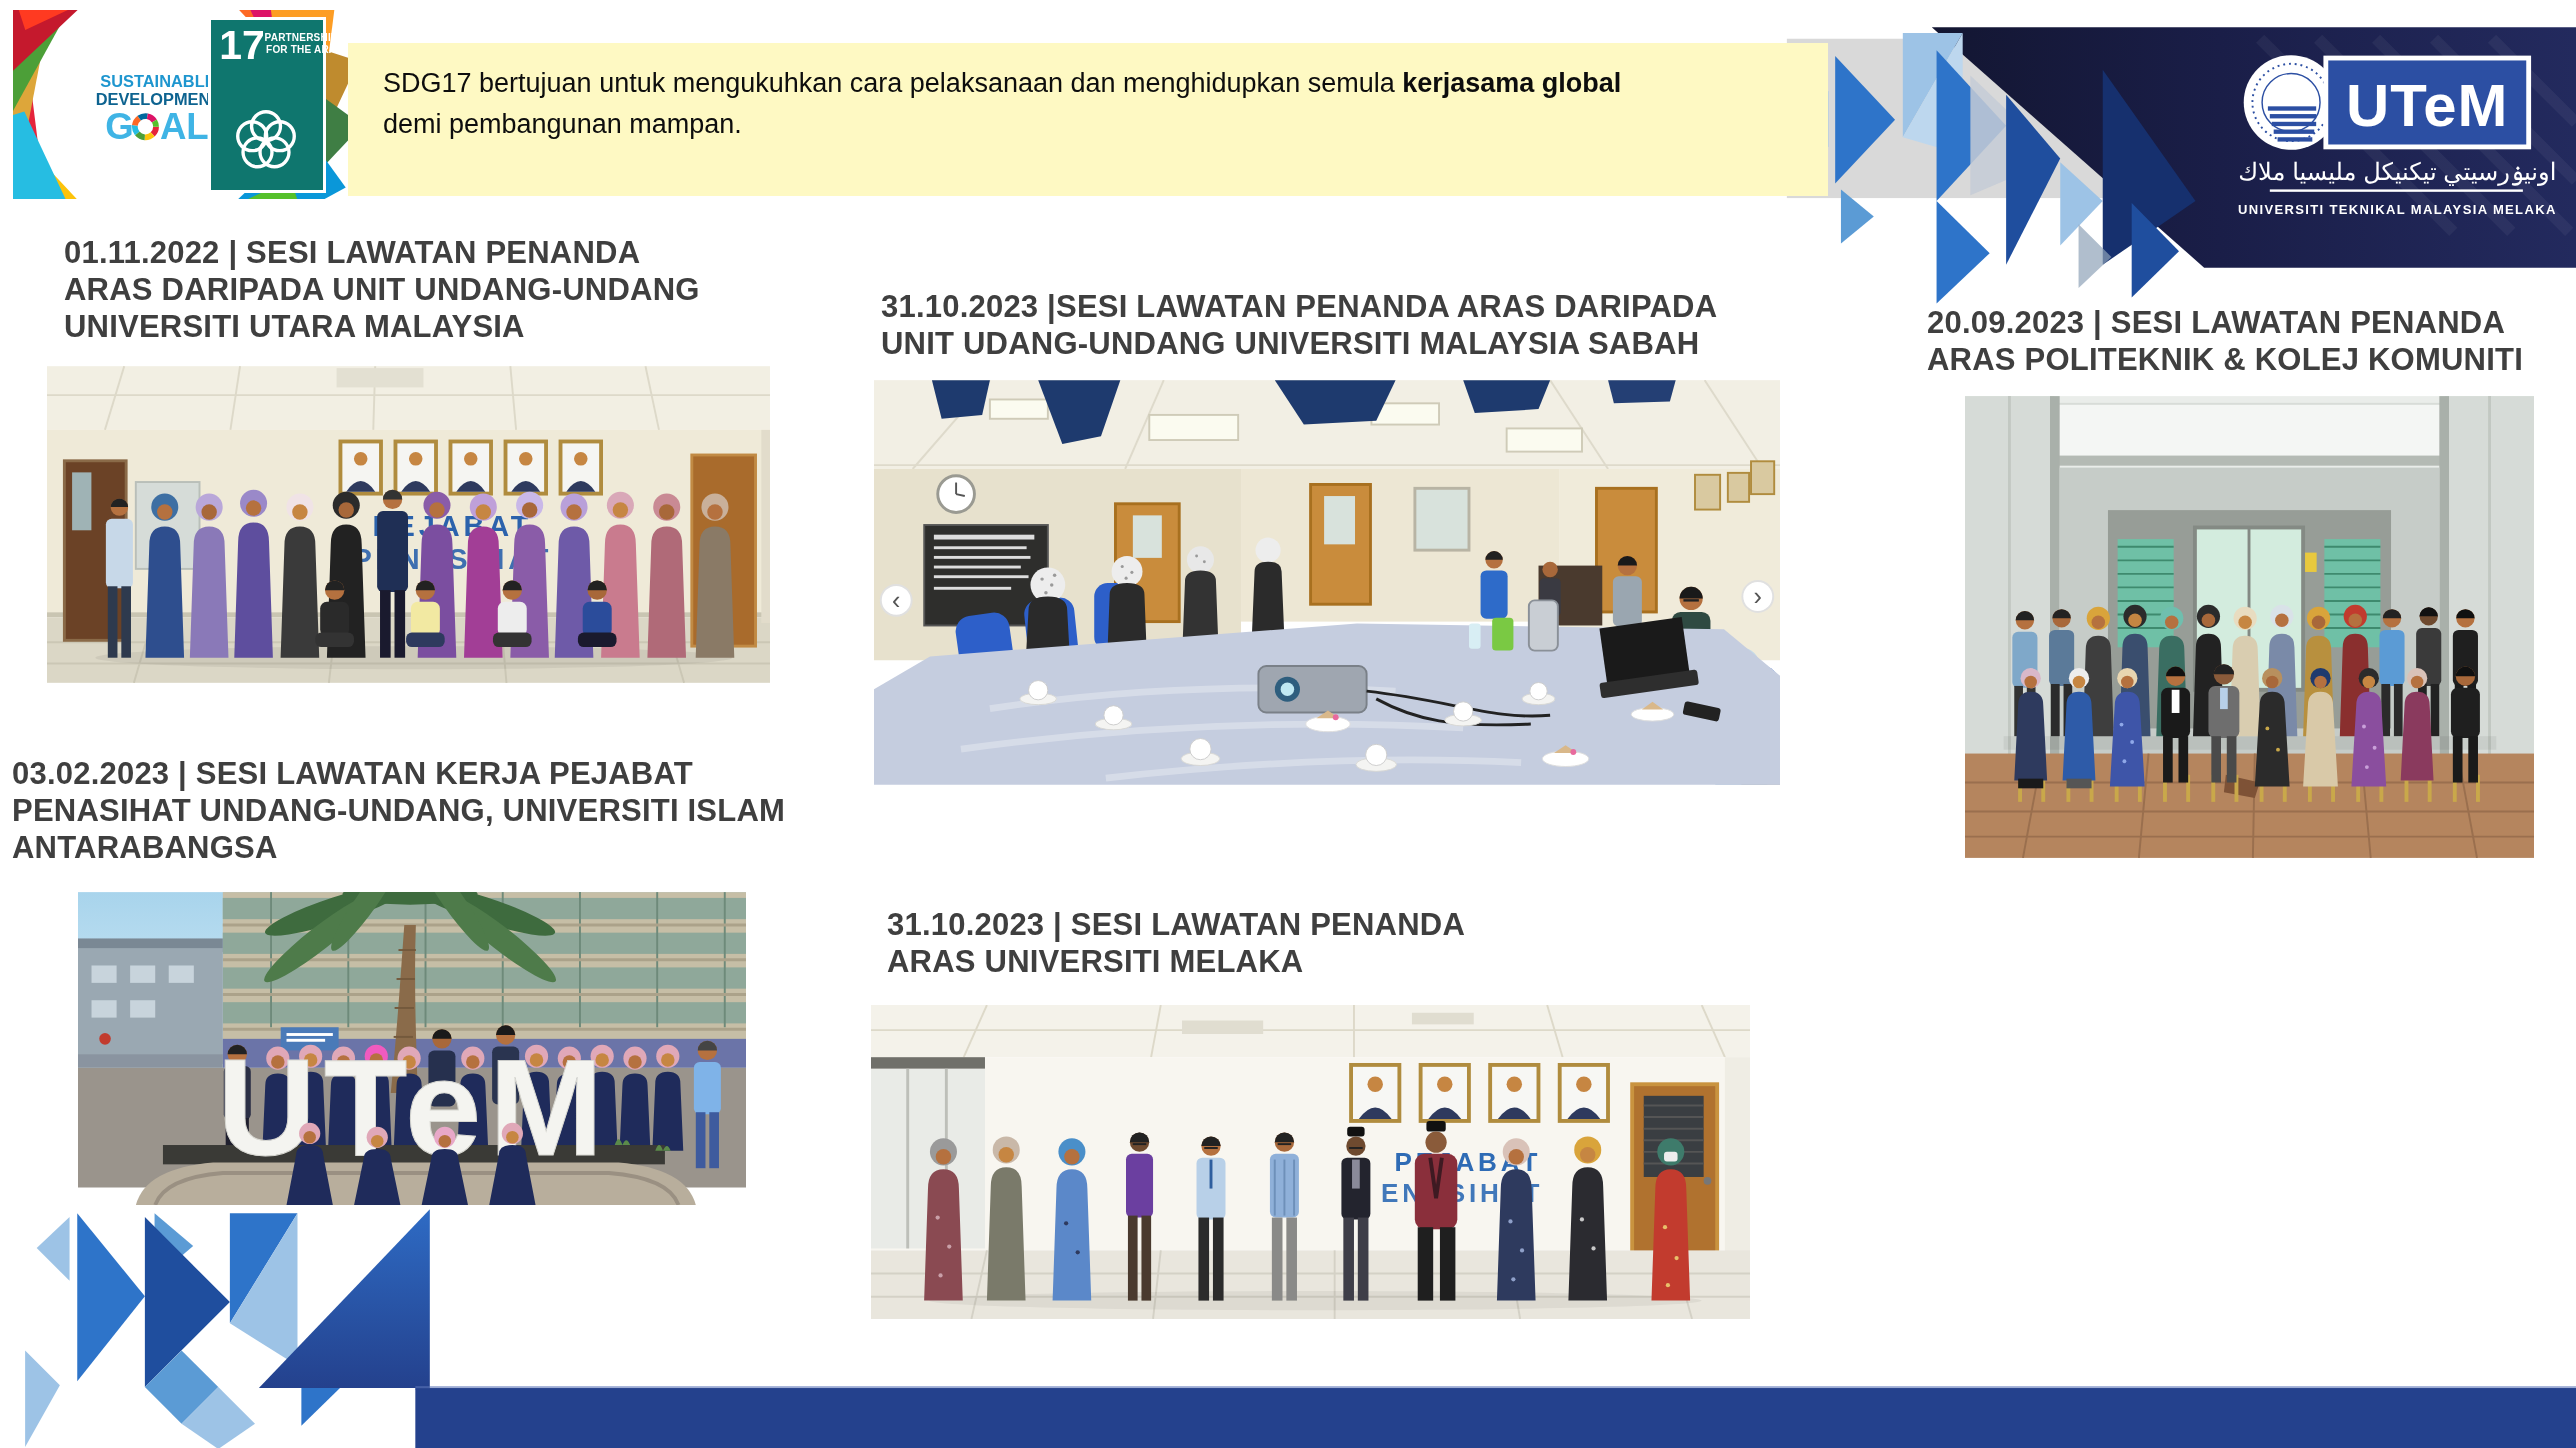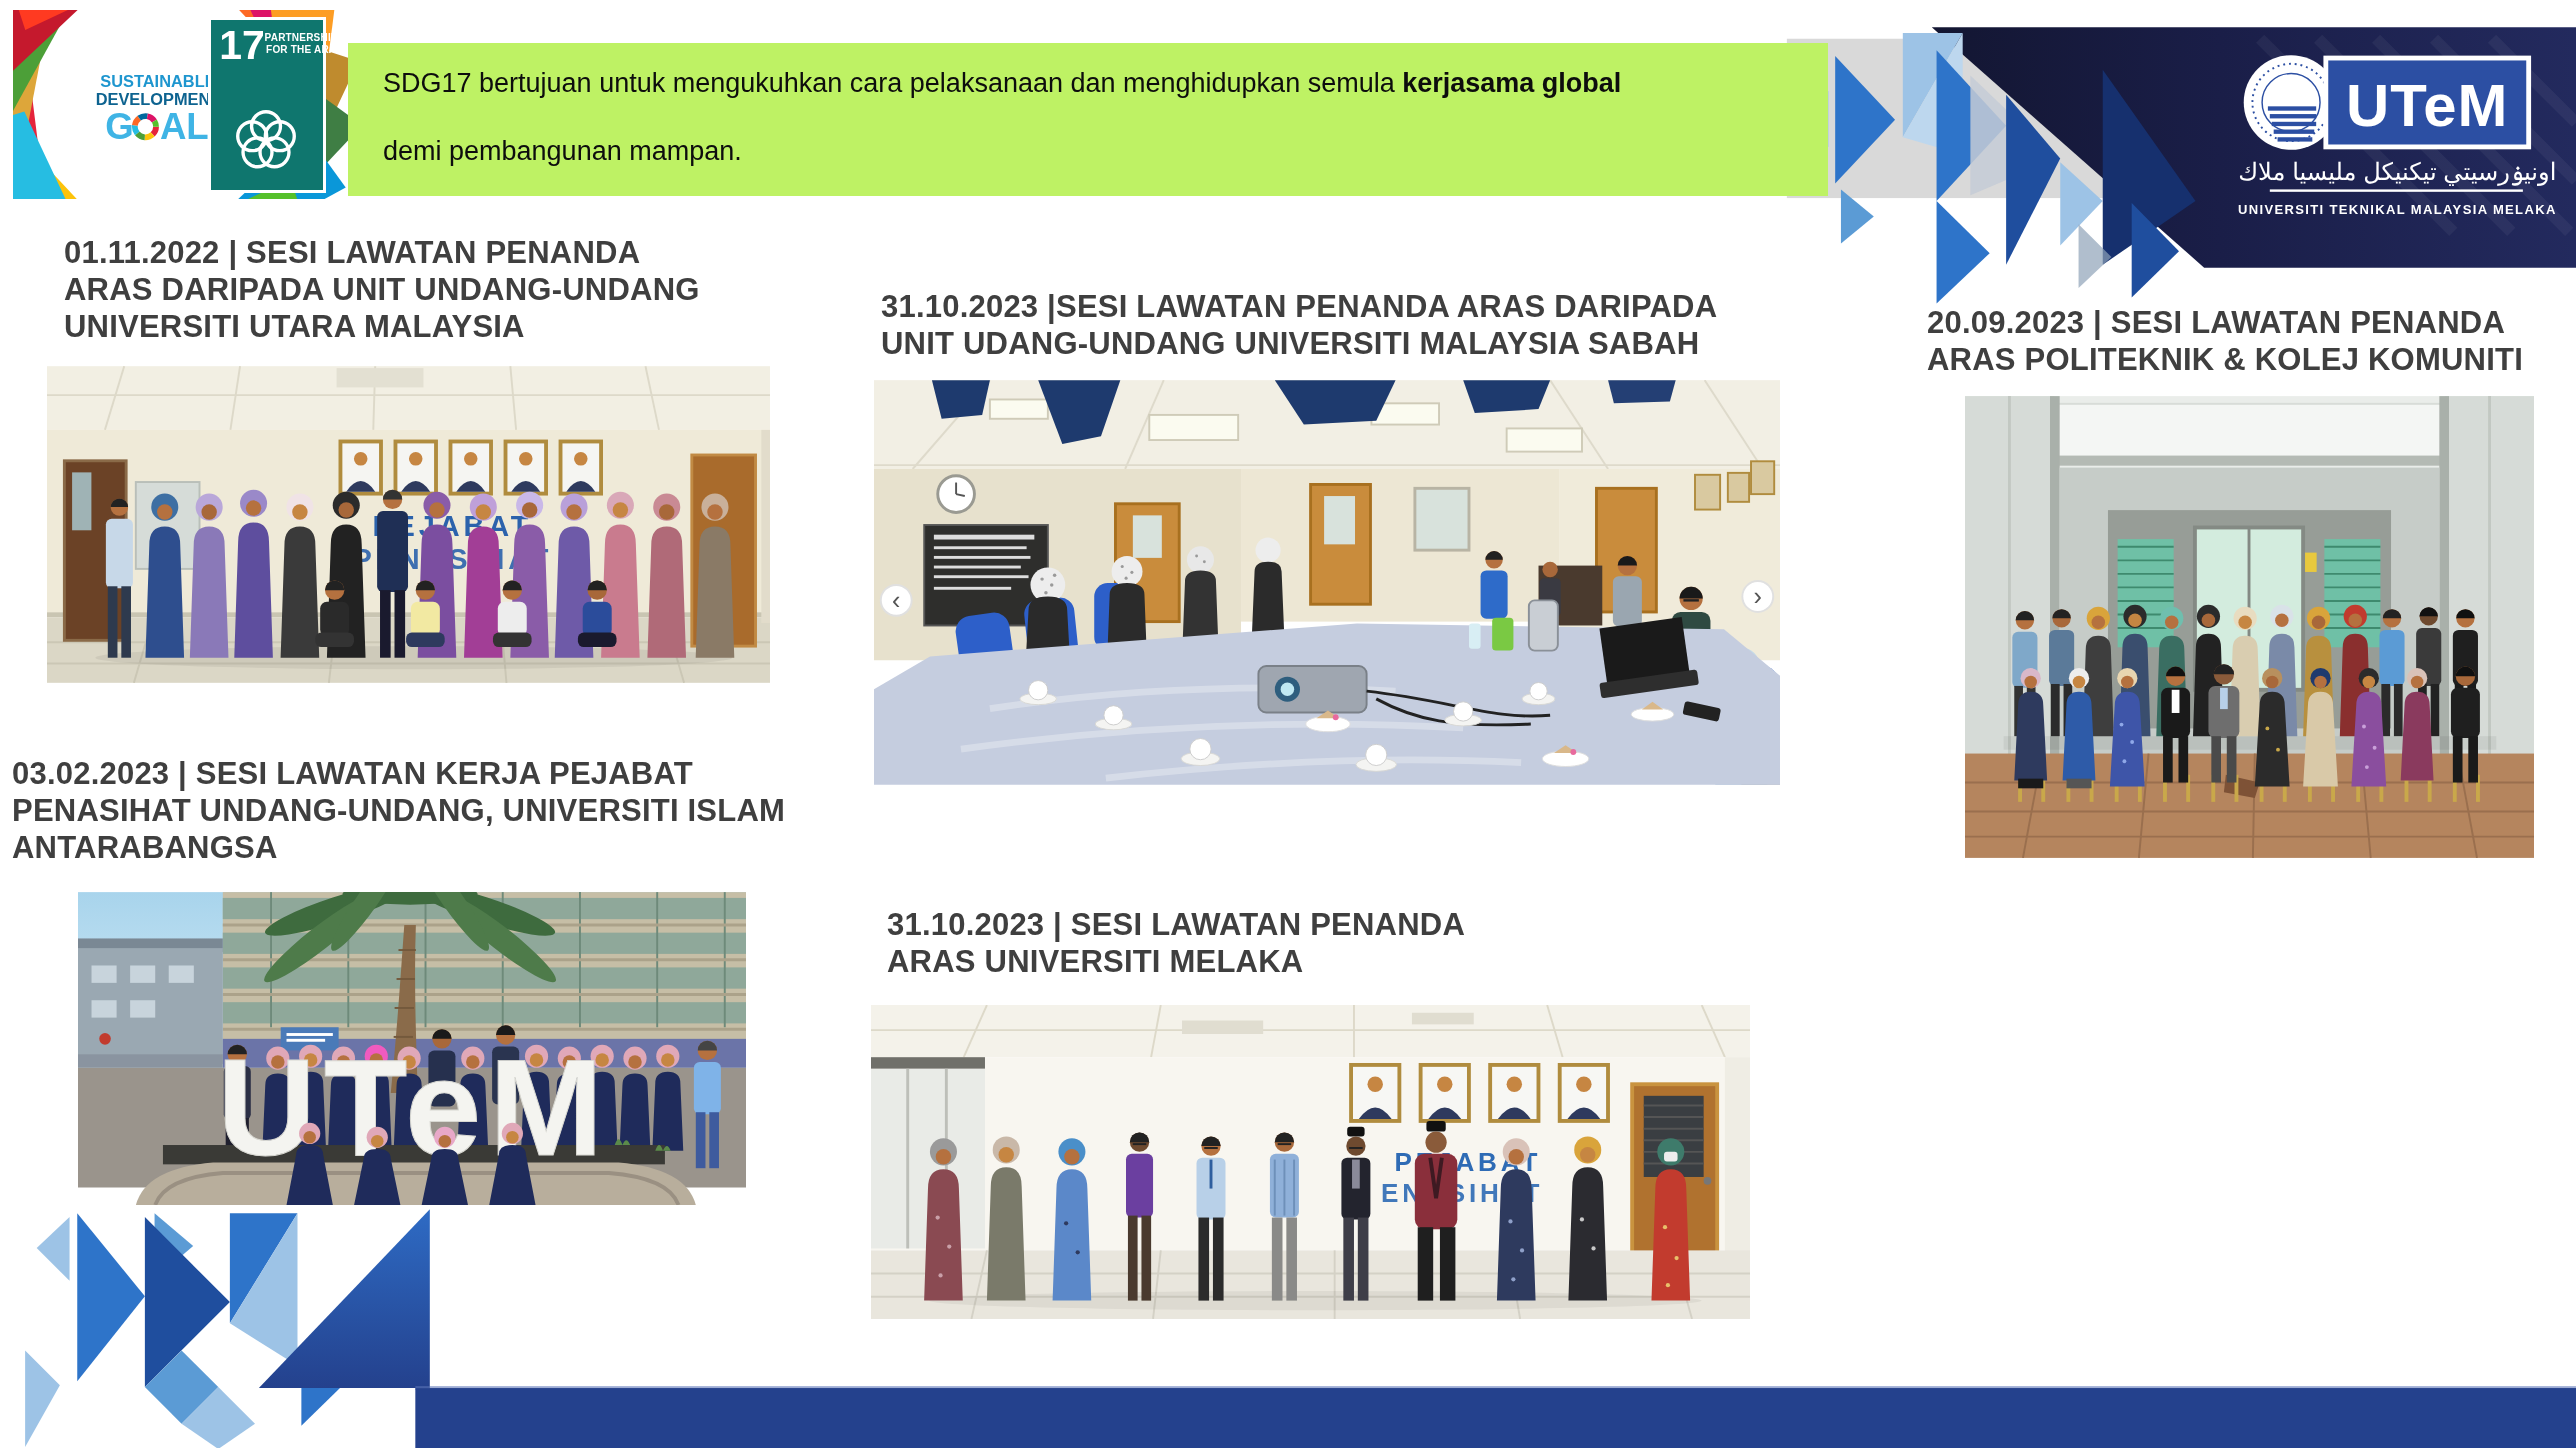--- a/index.html
+++ b/index.html
@@ -8,24 +8,24 @@
   .deco{position:absolute;left:0;top:0;width:2576px;height:1449px;pointer-events:none;z-index:1;}
   .layer{position:absolute;z-index:2;}
 
   
   .sdg-img{left:12.6px;top:9.7px;width:342px;height:189px;overflow:hidden;background:#fff;}
   .sdg-tile{position:absolute;left:195px;top:7.7px;width:118px;height:176px;background:#0f766e;border:3.9px solid #fff;box-sizing:border-box;}
   .sdg-num{position:absolute;left:8.7px;top:1.9px;color:#fff;font-size:41px;font-weight:700;}
   .sdg-lab{position:absolute;left:54px;top:11.6px;color:#fff;font-size:10px;line-height:11.6px;font-weight:700;letter-spacing:0.2px;text-align:center;}
 
   
-  .gray-banner{left:348px;top:43px;width:1480px;height:153px;background:#bef264;}
+  .gray-banner{left:348px;top:43px;width:1480px;height:153px;background:#fef9c3;}
   .intro-line1{position:absolute;left:35px;top:25px;font-size:27px;color:#0d0d0d;white-space:nowrap;}
   .intro-line1 b{font-weight:700;}
-  .intro-line2{position:absolute;left:35px;top:66px;font-size:27px;color:#0d0d0d;margin-top:27px;}
+  .intro-line2{position:absolute;left:35px;top:66px;font-size:27px;color:#0d0d0d;}
   .intro-target{position:absolute;left:35px;top:114px;font-size:27px;color:#FF0000;}
 
   
   .caption{position:absolute;font-weight:700;color:#3F3F3F;font-size:32px;line-height:37px;letter-spacing:0.2px;transform:scaleX(.97);transform-origin:left top;white-space:nowrap;}
   .cap1{left:64px;top:234px;}
   .cap2{left:881px;top:288px;}
   .cap3{left:1927px;top:304px;}
   .cap4{left:11.6px;top:755px;}
   .cap5{left:887px;top:906px;}
 

